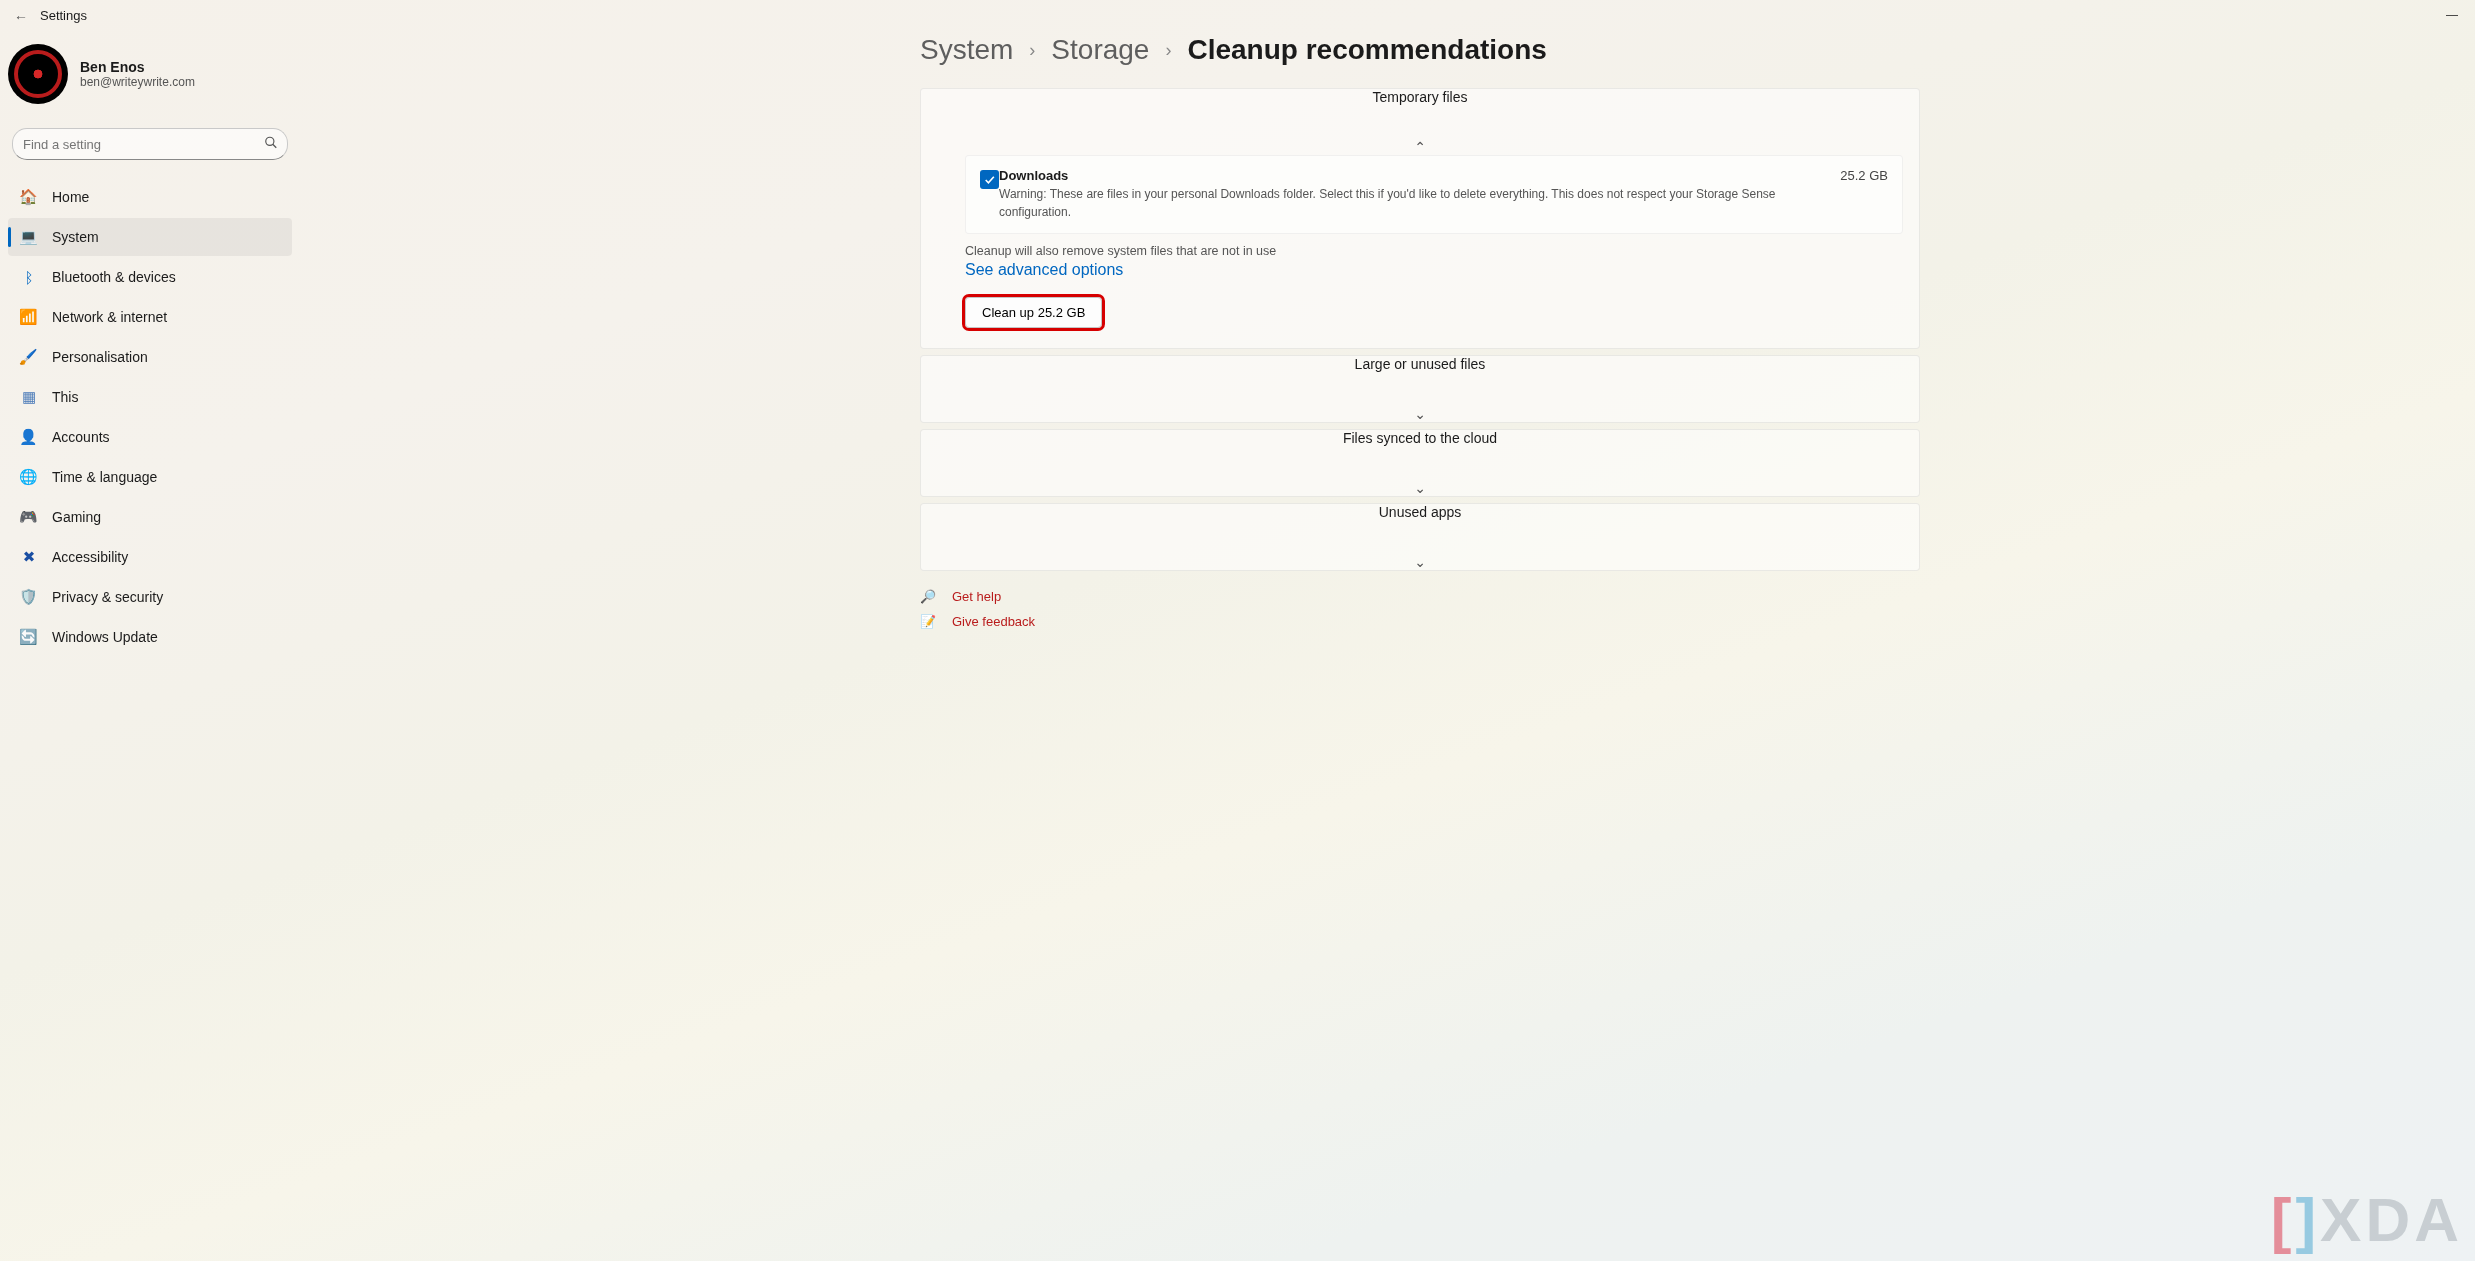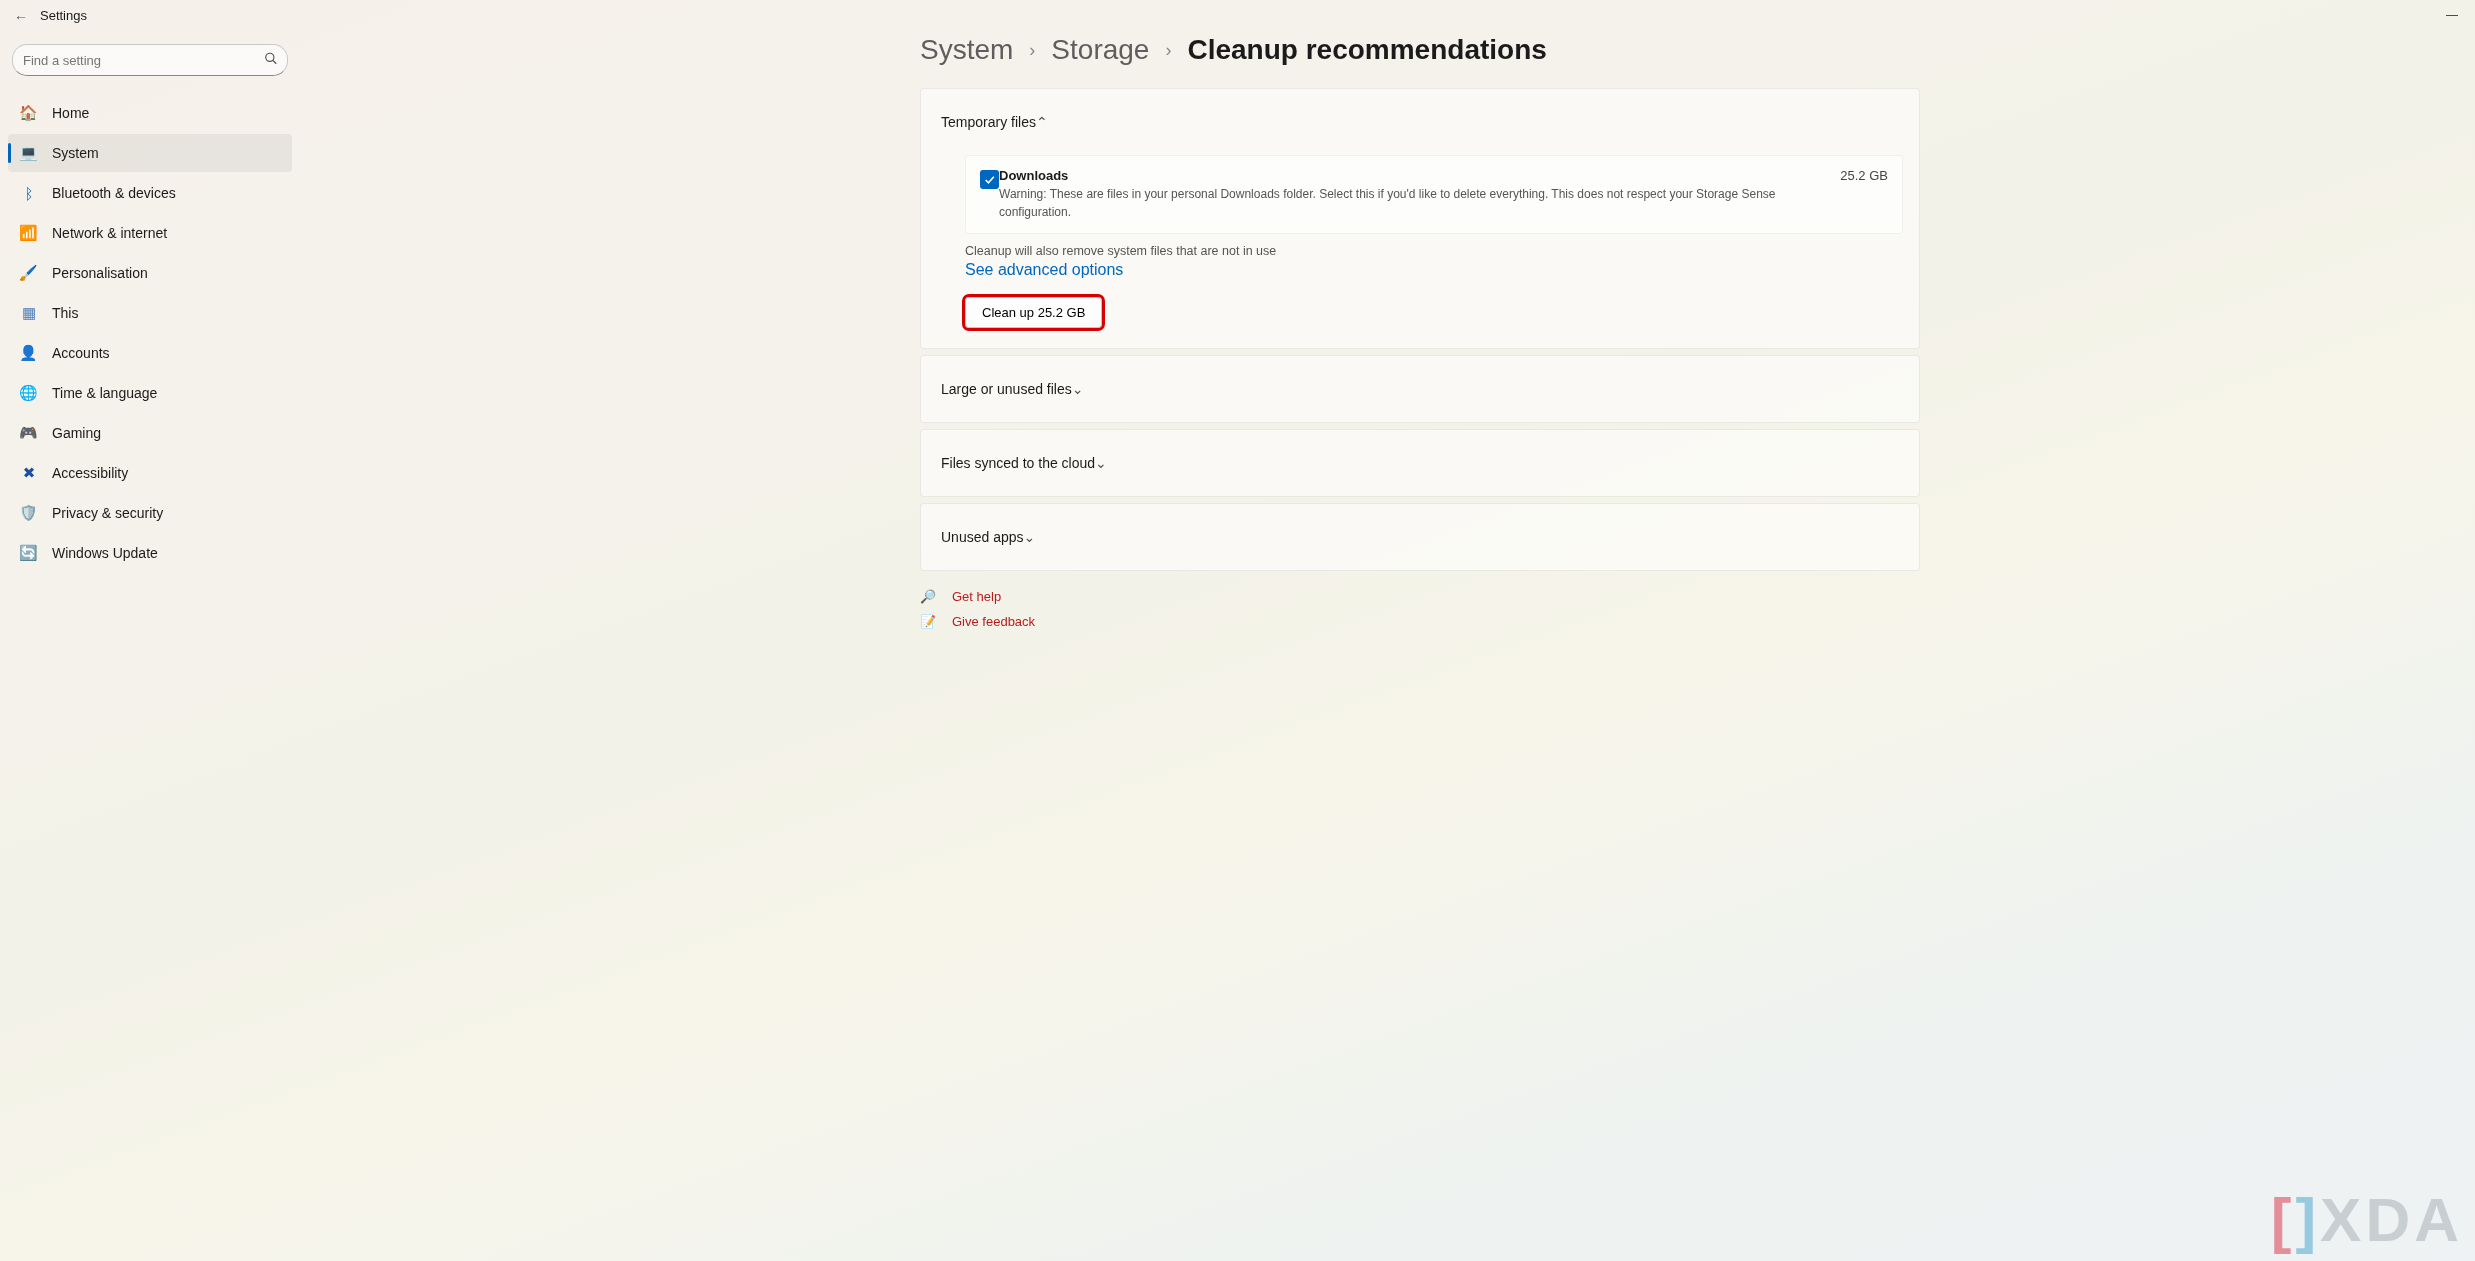--- a/index.html
+++ b/index.html
@@ -160,24 +160,26 @@
   .panel {
     width: 1000px;
     border: 1px solid rgba(0,0,0,0.07);
     border-radius: 4px;
     background: rgba(255,255,255,0.55);
     margin-bottom: 6px;
   }
   .panel-header {
     display: flex;
     align-items: center;
+    justify-content: space-between;
     padding: 0 20px;
     height: 66px;
     font-size: 14px;
     cursor: pointer;
+    flex-direction: column;
   }
   .chev { font-size: 14px; color: #555; }
   .expanded-body {
     padding: 0 16px 20px 16px;
   }
   .download-card {
     background: rgba(255,255,255,0.6);
     border: 1px solid rgba(0,0,0,0.05);
     border-radius: 4px;
     padding: 12px 14px;
@@ -260,20 +262,27 @@
 
 <div class="titlebar">
   <span class="back-arrow">←</span>
   <span class="title">Settings</span>
 </div>
 <div class="window-controls">
   <div class="win-btn">—</div>
 </div>
 
 <div class="sidebar">
+  <div class="profile">
+    <div class="avatar"></div>
+    <div>
+      <div class="name">Ben Enos</div>
+      <div class="email">ben@writeywrite.com</div>
+    </div>
+  </div>
   <div class="search-box">
     <input type="text" placeholder="Find a setting" style="">
     <span class="search-icon">
       <svg width="14" height="14" viewBox="0 0 24 24" fill="none" stroke="#555" stroke-width="2">
           <circle cx="10" cy="10" r="7"></circle>
           <line x1="21" y1="21" x2="15" y2="15"></line>
         </svg>
     </span>
   </div>
   <div class="nav" id="nav">

